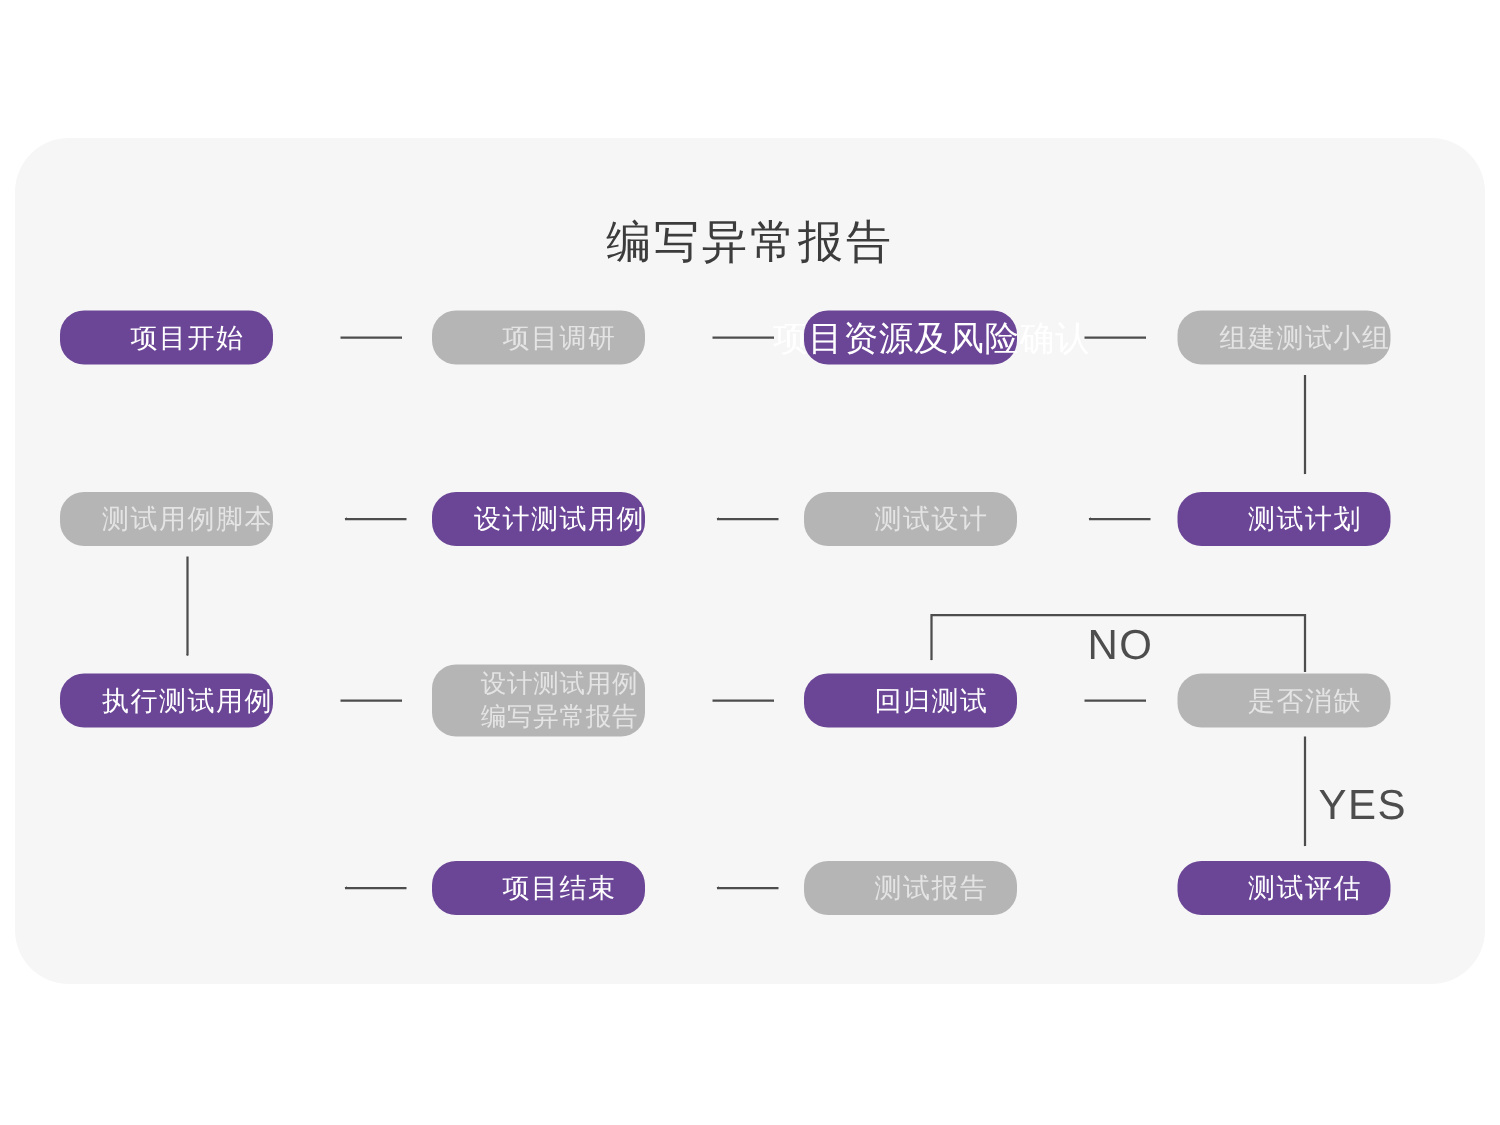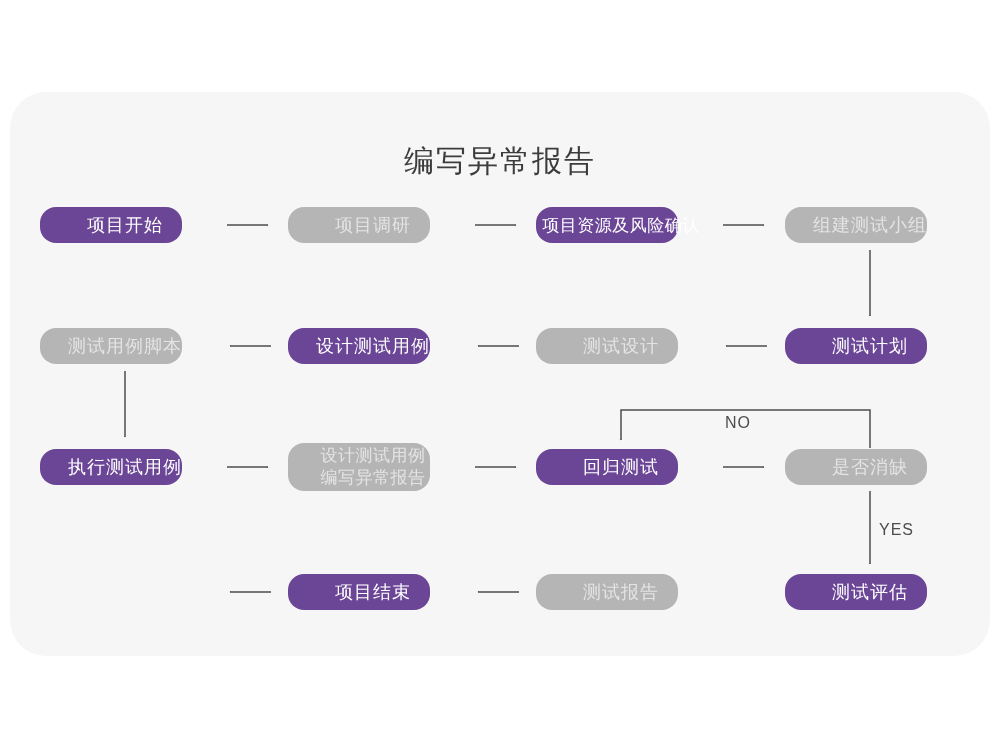--- a/index.html
+++ b/index.html
@@ -37,30 +37,30 @@
     justify-content: center;
     font-size: 18px;
     letter-spacing: 1px;
     white-space: nowrap;
     text-align: center;
     padding-left: 28px;
   }
   .node.purple { background: #6b4596; color: #ffffff; }
   .node.gray   { background: #b5b5b5; color: #e4e4e4; }
   .node.two-line { height: 48px; font-size: 17px; line-height: 22px; letter-spacing: 0.5px; }
-  .node.wide-text { font-size: 17px; letter-spacing: 0.5px; text-align: center; }
+  .node.wide-text { font-size: 23px; letter-spacing: 0.5px; text-align: center; }
   svg.connectors {
     position: absolute;
     left: 0; top: 0;
     width: 1000px; height: 750px;
     pointer-events: none;
   }
   .edge-label {
     position: absolute;
-    font-size: 16px;
+    font-size: 28px;
     letter-spacing: 1px;
     color: #4d4d4d;
   }
   .edge-label.no  { left: 725px; top: 414px; }
   .edge-label.yes { left: 879px; top: 521px; }
 </style>
 </head>
 <body>
 
 <div class="card"></div>

